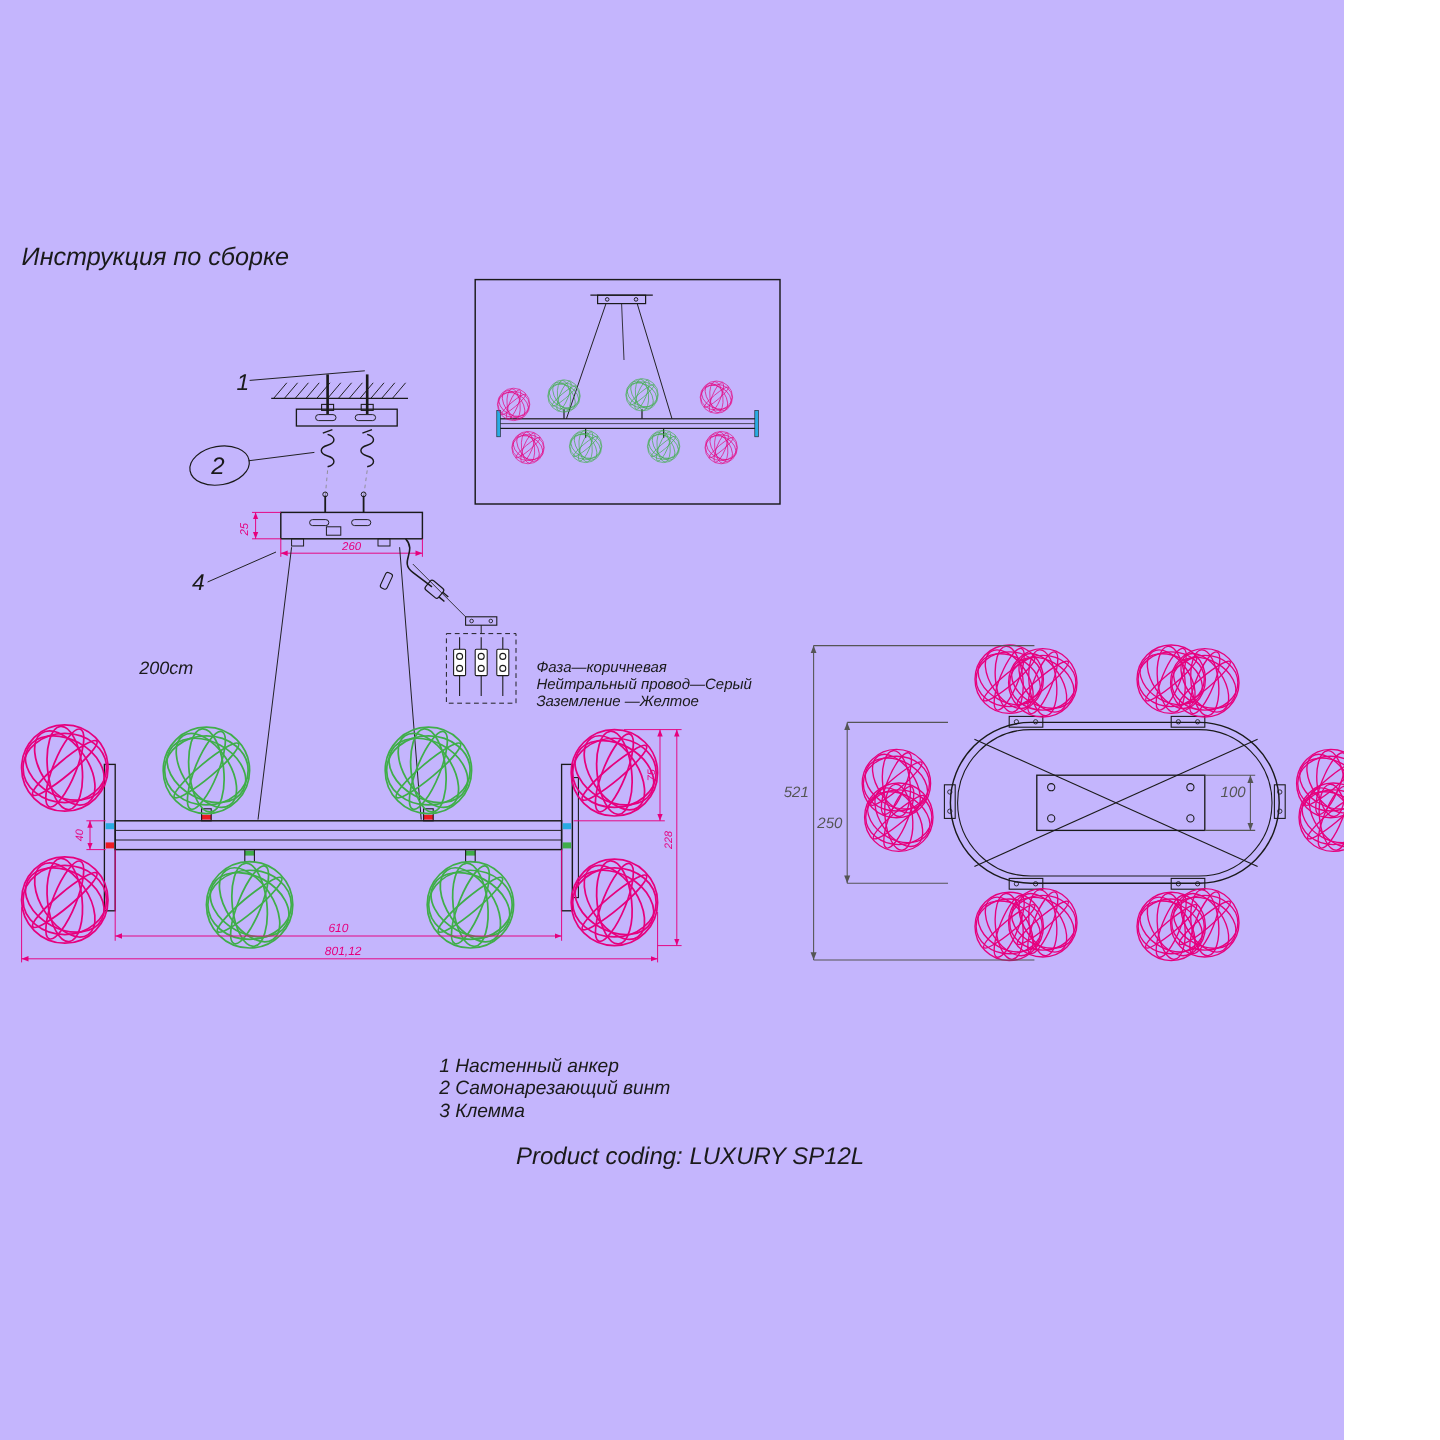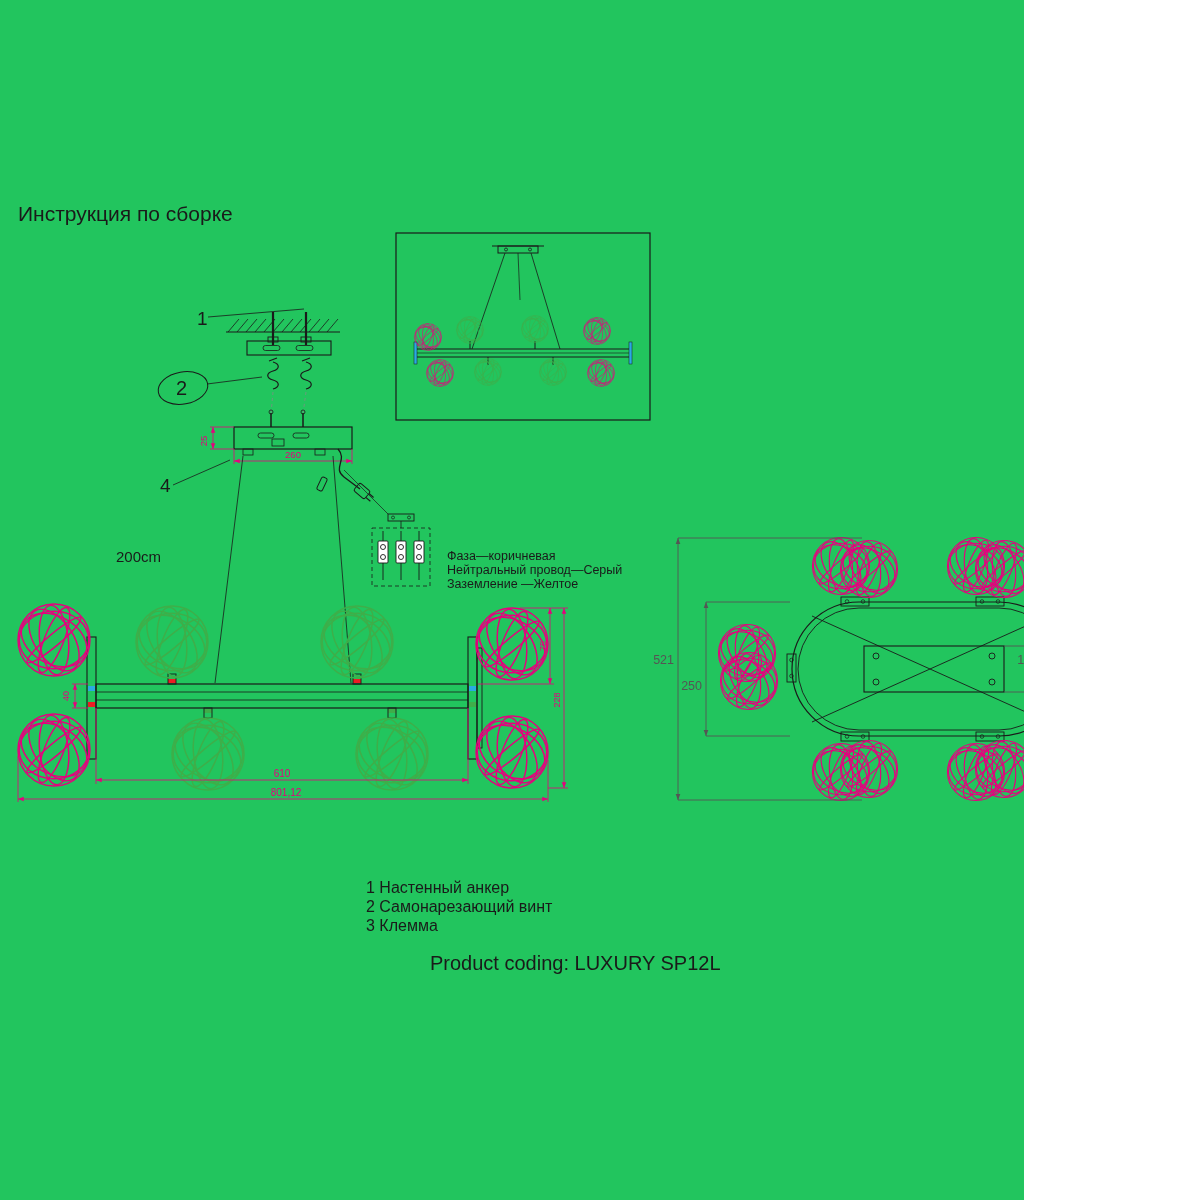--- a/index.html
+++ b/index.html
@@ -1,16 +1,16 @@
 <!DOCTYPE html>
 <html><head>
 <meta charset="utf-8">
 <style>
   html,body{margin:0;padding:0;background:#ffffff;}
-  .page{width:1024px;height:1200px;background:#22c55e;position:relative;overflow:hidden;}
+  .page{width:1120px;height:1200px;background:#c4b5fd;position:relative;overflow:hidden;font-style:italic;}
   svg{display:block;}
   text{font-family:"Liberation Sans","DejaVu Sans",sans-serif;fill:#1a1a1a;}
   .dimP{fill:#e6007e;}
   .dimD{fill:#555555;}
   .g-green{color:#3fae49;}
   .g-mag{color:#e6007e;}
   .pink{stroke:#e6007e;fill:none;stroke-width:0.8;}
   .dark{stroke:#555555;fill:none;stroke-width:0.9;}
   .ln{stroke:#1a1a1a;fill:none;}
 </style>

